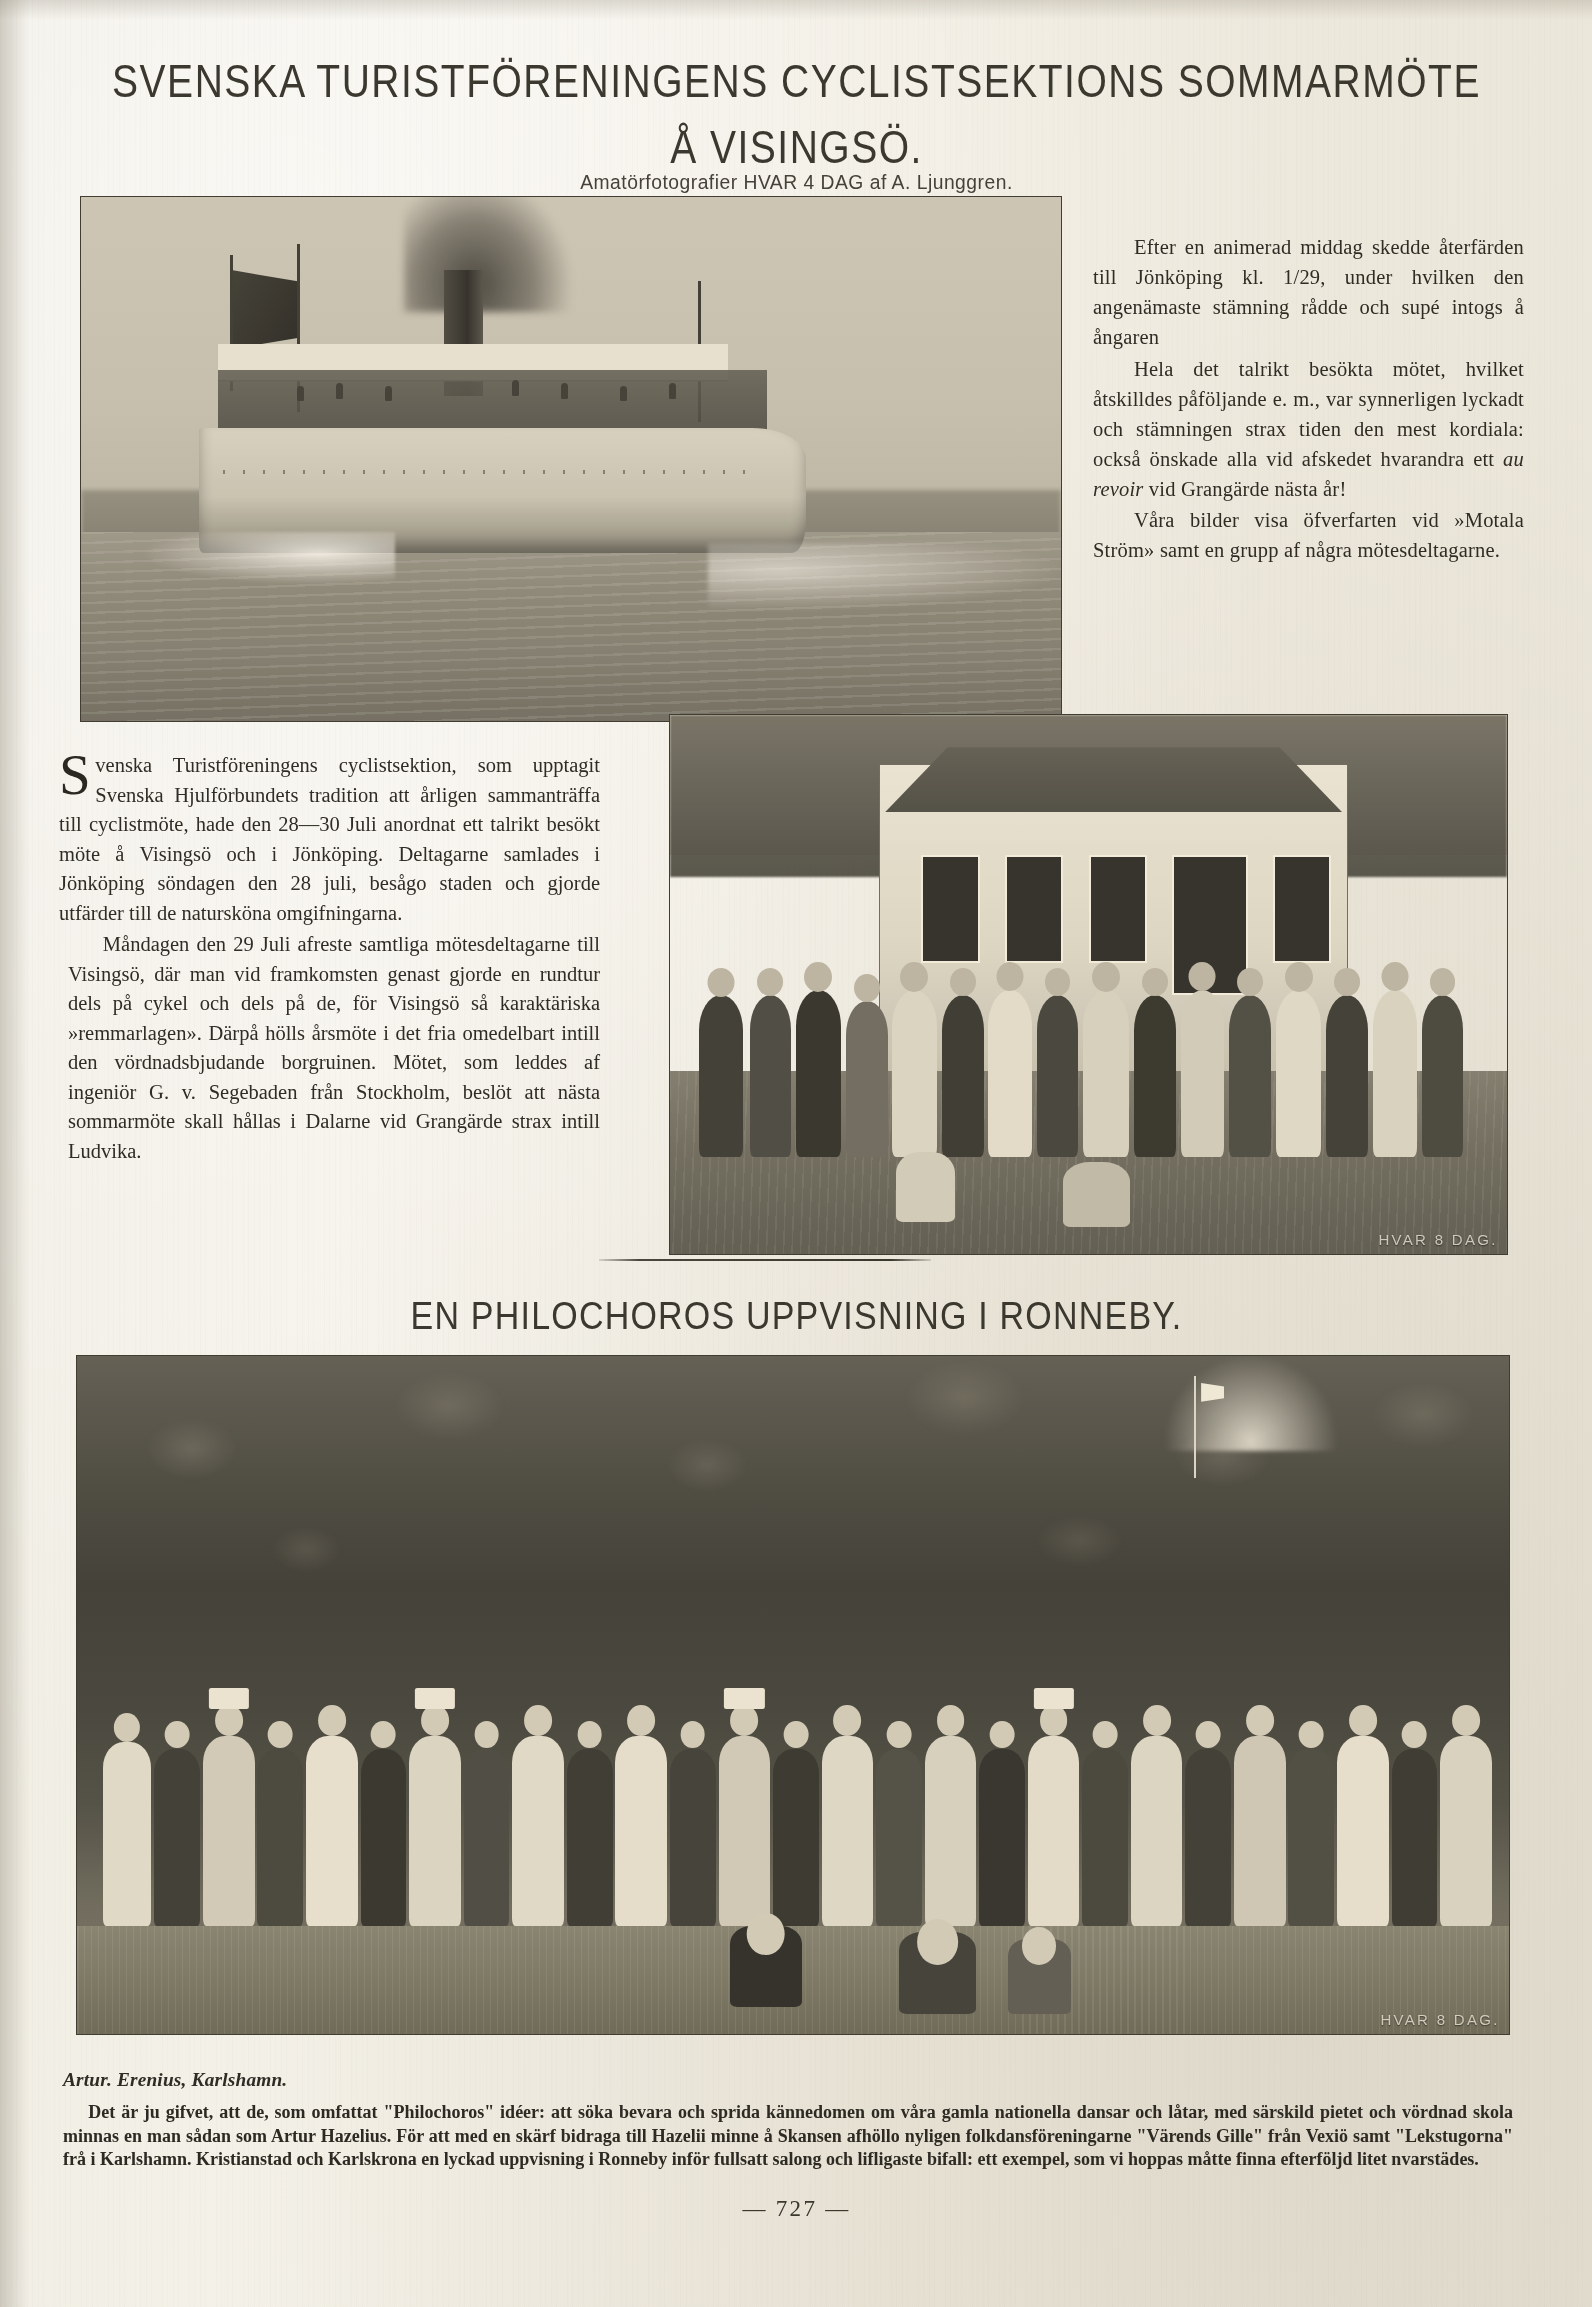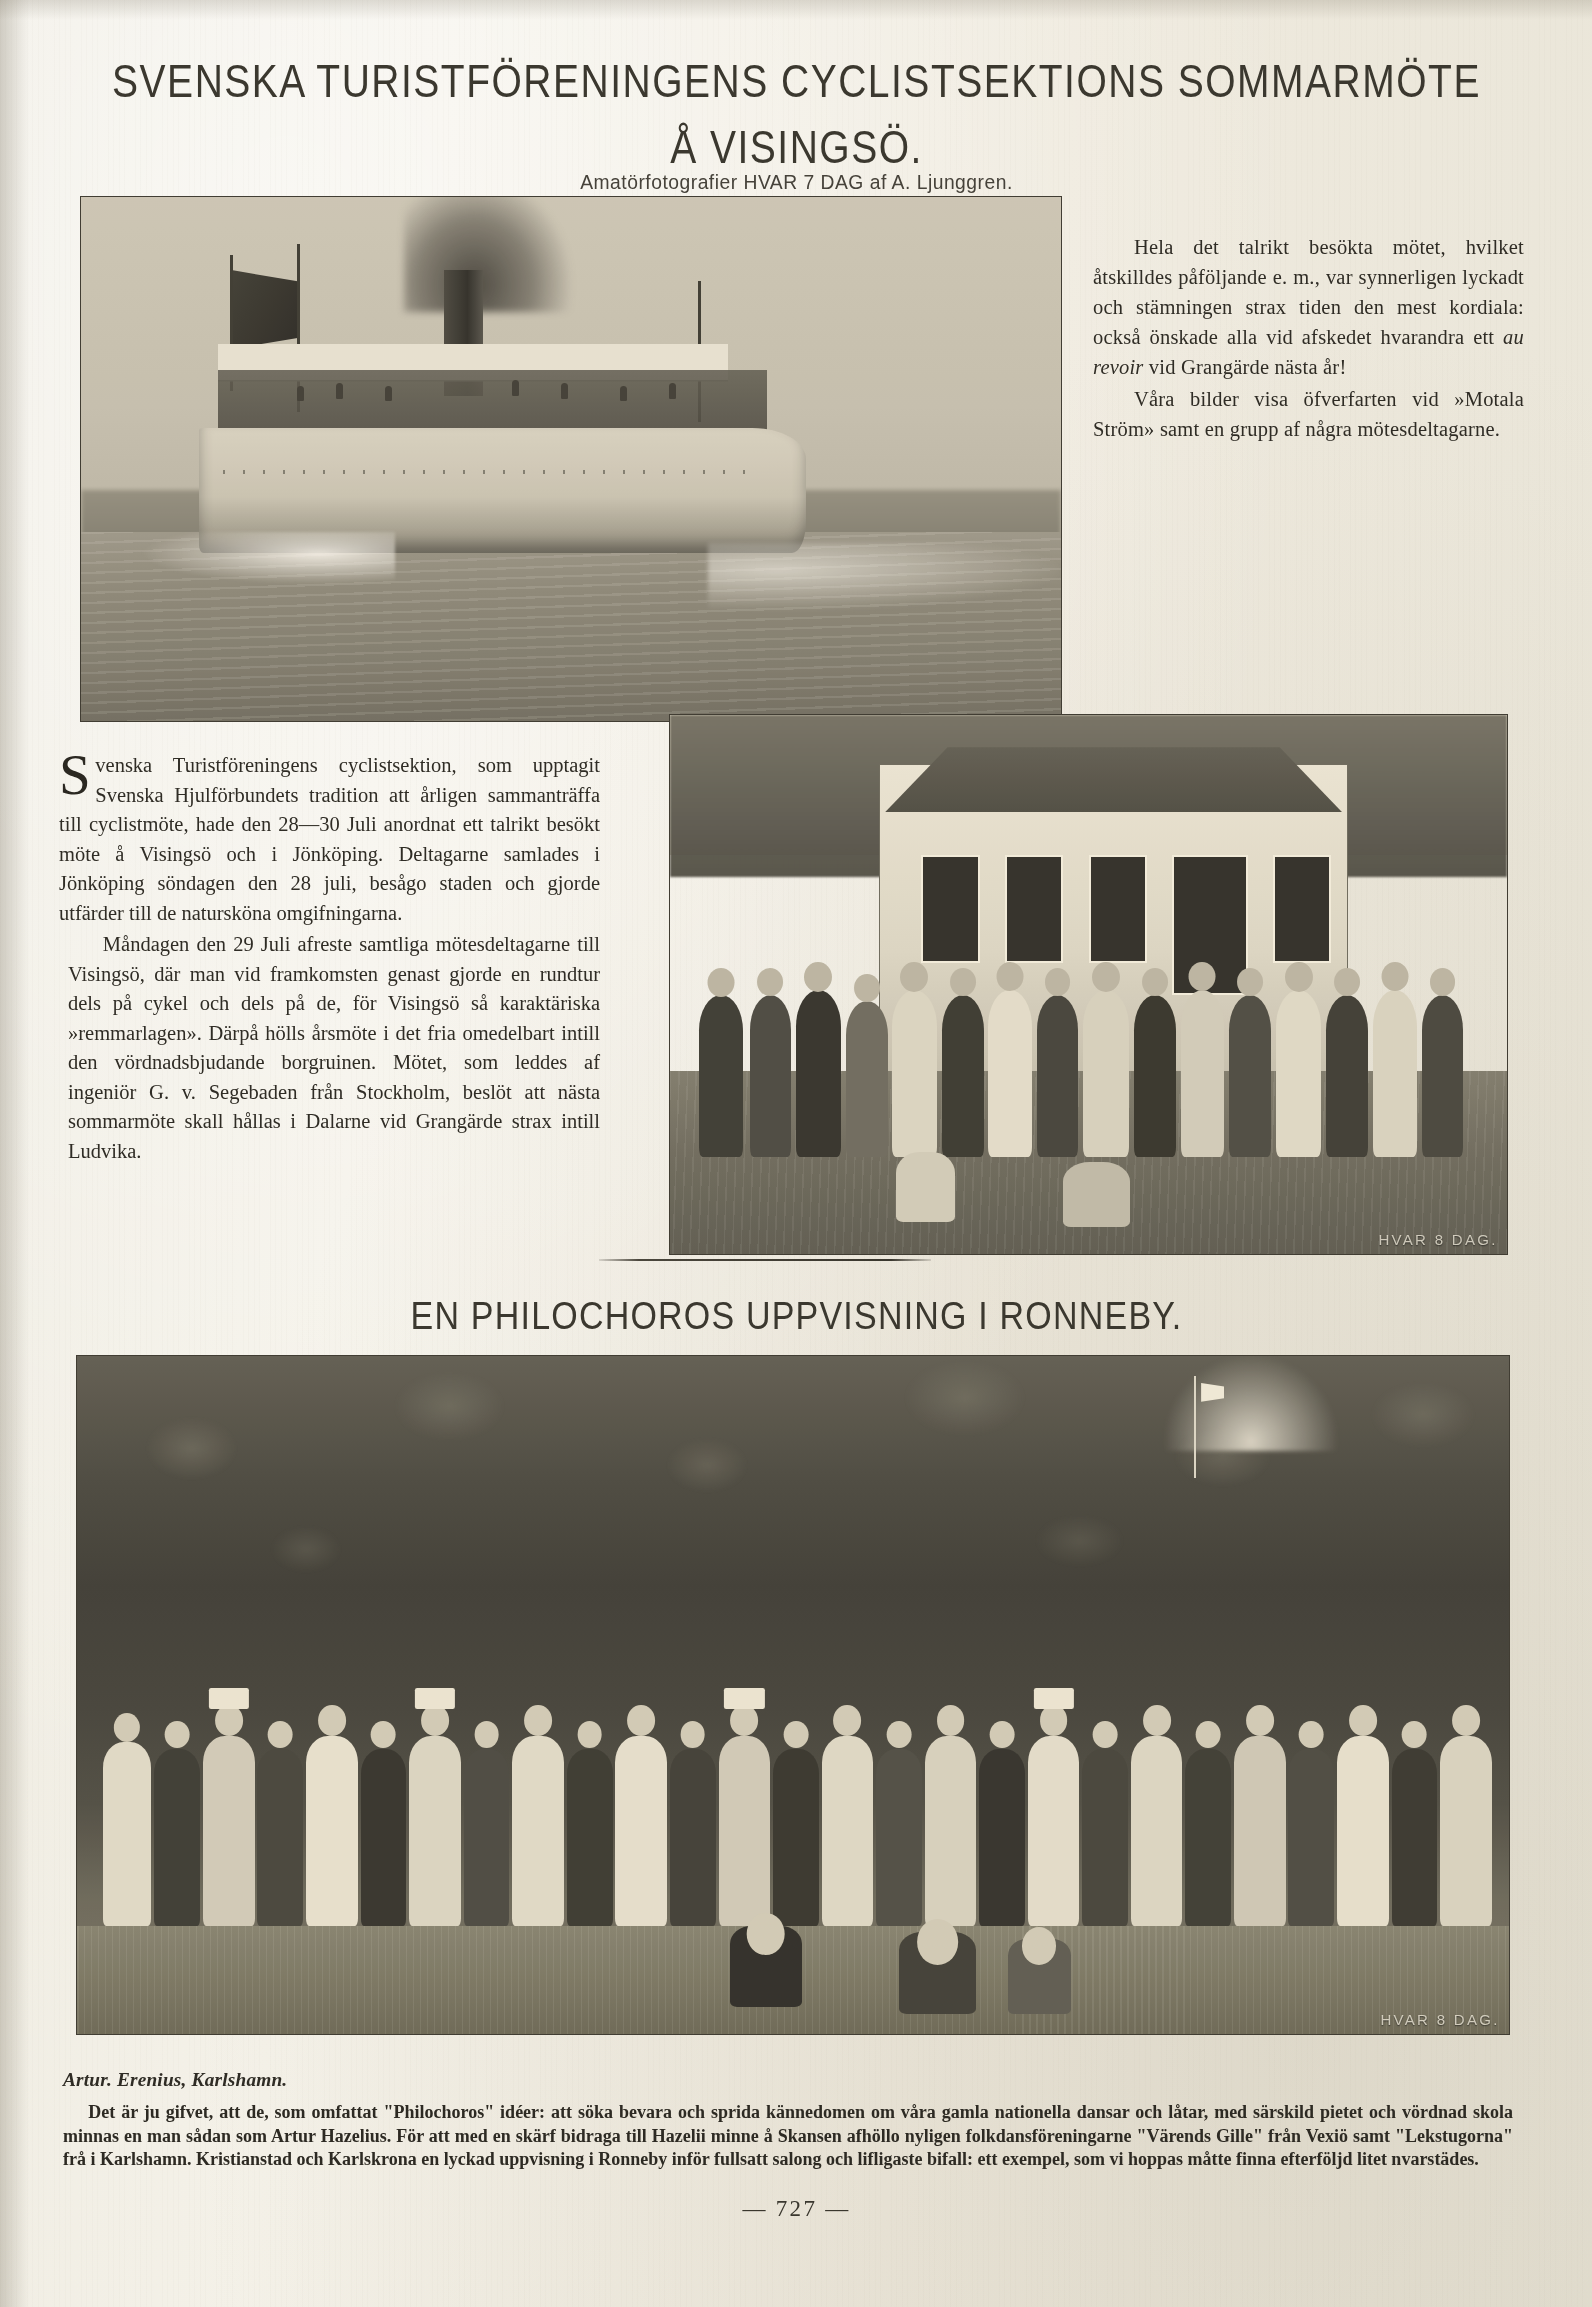--- a/index.html
+++ b/index.html
@@ -301,21 +301,21 @@
 
 <div id="page"></div>
 <div id="grain"></div>
 <div id="gutter"></div>
 <div id="edge-top"></div>
 
 <div class="content">
 
   <div class="head-main" id="title-line1">SVENSKA TURISTFÖRENINGENS CYCLISTSEKTIONS SOMMARMÖTE</div>
   <div class="head-main" id="title-line2">Å VISINGSÖ.</div>
-  <div id="title-credit">Amatörfotografier HVAR 7 DAG af A. Ljunggren.</div>
+  <div id="title-credit">Amatörfotografier HVAR 4 DAG af A. Ljunggren.</div>
 
   <div class="photo" id="photo-steamer">
     <div class="sky"></div>
     <div class="far-shore"></div>
     <div class="water"></div>
 
     <div class="smoke"></div>
     <div class="flagpole"></div>
     <div class="flag"></div>
     <div class="mast" id="mast-a"></div>
@@ -330,20 +330,21 @@
     <div class="pax" style="left:22%;top:36%"></div>
     <div class="pax" style="left:26%;top:35.5%"></div>
     <div class="pax" style="left:31%;top:36%"></div>
     <div class="pax" style="left:44%;top:35%"></div>
     <div class="pax" style="left:49%;top:35.5%"></div>
     <div class="pax" style="left:55%;top:36%"></div>
     <div class="pax" style="left:60%;top:35.5%"></div>
   </div>
 
   <div class="col" id="col-right">
+    <p>Efter en animerad middag skedde återfärden till Jönköping kl. 1/29, under hvilken den angenämaste stämning rådde och supé intogs å ångaren</p>
     <p><span>Hela det talrikt besökta mötet, hvilket åtskilldes påföljande e. m., var synnerligen lyckadt och stämningen strax tiden den mest kordiala: också önskade alla vid afskedet hvarandra ett </span><em>au revoir</em><span> vid Grangärde nästa år!</span></p>
     <p>Våra bilder visa öfverfarten vid »Motala Ström» samt en grupp af några mötesdeltagarne.</p>
   </div>
 
   <div class="col" id="col-left">
     <p class="first"><span class="dropcap">S</span><span>venska Turistföreningens cyclistsektion, som upptagit Svenska Hjulförbundets tradition att årligen sammanträffa till cyclistmöte, hade den 28—30 Juli anordnat ett talrikt besökt möte å Visingsö och i Jönköping. Deltagarne samlades i Jönköping söndagen den 28 juli, besågo staden och gjorde utfärder till de natursköna omgifningarna.</span></p>
     <p class="cont">Måndagen den 29 Juli afreste samtliga mötesdeltagarne till Visingsö, där man vid framkomsten genast gjorde en rundtur dels på cykel och dels på de, för Visingsö så karaktäriska »remmarlagen». Därpå hölls årsmöte i det fria omedelbart intill den vördnadsbjudande borgruinen. Mötet, som leddes af ingeniör G. v. Segebaden från Stockholm, beslöt att nästa sommarmöte skall hållas i Dalarne vid Grangärde strax intill Ludvika.</p>
   </div>
 
   <div class="photo" id="photo-group">

